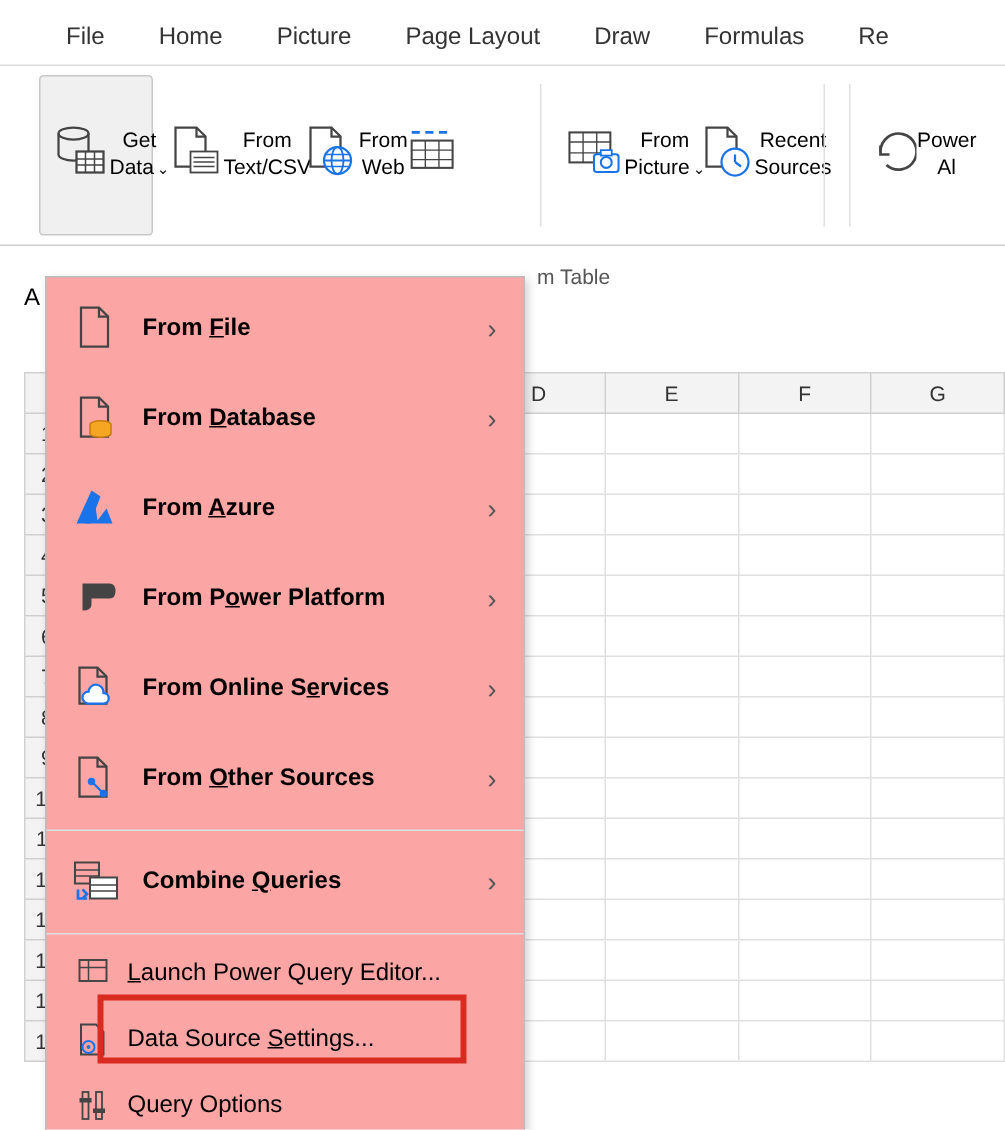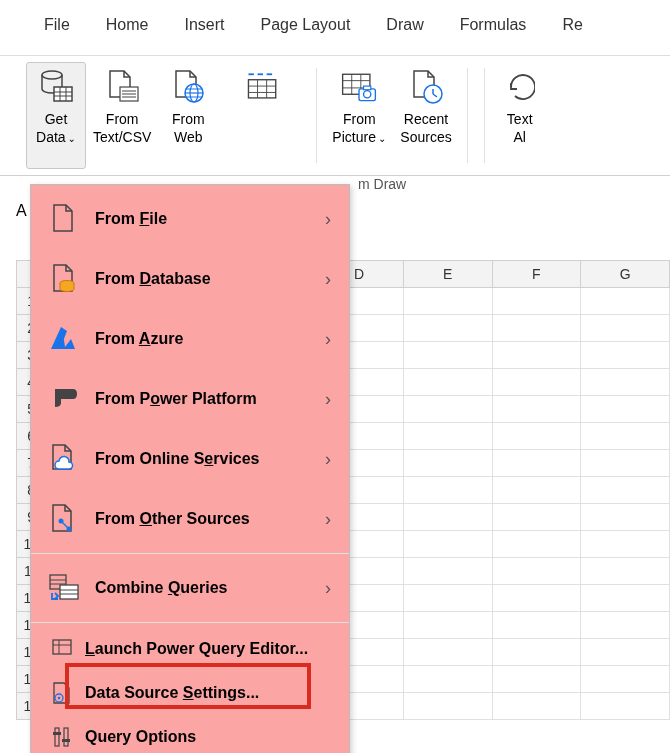--- a/index.html
+++ b/index.html
@@ -12,21 +12,21 @@
       height: 753px;
       overflow: hidden;
       position: relative;
     }
     
     .tabs {
       display: flex;
       padding: 8px 26px 0 26px;
       gap: 0;
       border-bottom: 1px solid #ddd;
-      height: 56px;
+      height: 44px;
       align-items: flex-start;
     }
     .tab {
       padding: 8px 18px 10px 18px;
       font-size: 16px;
       color: #333;
       cursor: pointer;
       position: relative;
     }
     .tab.active {
@@ -44,21 +44,20 @@
     
     .ribbon {
       display: flex;
       padding: 6px 20px 6px 26px;
       gap: 0;
       border-bottom: 1px solid #d0d0d0;
       height: 120px;
     }
     .ribbon-btn {
       display: flex;
-      flex-direction: column;
       align-items: center;
       justify-content: flex-start;
       padding: 4px 6px 6px 6px;
       min-width: 60px;
       border: 1px solid transparent;
       border-radius: 3px;
       cursor: pointer;
     }
     .ribbon-btn.selected {
       background: #f0f0f0;
@@ -173,34 +172,34 @@
       color: #555;
       margin-right: 4px;
     }
     .menu-sep {
       height: 1px;
       background: #e0e0e0;
       margin: 4px 0;
     }
     .small-item .menu-icon { width: 26px; height: 24px; margin-right: 10px; }
     .small-item { padding: 10px 14px 10px 18px; }
-    .small-item .menu-label { font-size: 16px; font-weight: bold; }
+    .small-item .menu-label { font-size: 16px; font-weight: normal; }
     .highlight-box {
       position: absolute;
       border: 4px solid #d92b1f;
       pointer-events: none;
     }
   </style>
 </head>
 <body>
 
 <div class="tabs">
   <div class="tab">File</div>
   <div class="tab">Home</div>
-  <div class="tab">Insert</div>
+  <div class="tab">Picture</div>
   <div class="tab">Page Layout</div>
   <div class="tab">Draw</div>
   <div class="tab">Formulas</div>
   <div class="tab">Re</div>
 </div>
 
 <div class="ribbon">
   <div class="ribbon-btn selected">
     <div class="ribbon-icon">
       <svg width="40" height="40" viewBox="0 0 40 40">
@@ -301,26 +300,26 @@
 
   <div class="ribbon-sep"></div>
 
   <div class="ribbon-btn" style="min-width:40px">
     <div class="ribbon-icon">
       <svg width="30" height="40" viewBox="0 0 30 40">
         <path d="M6 20 a12 12 0 1 1 4 9" fill="none" stroke="#444" stroke-width="1.8"></path>
         <path d="M6 16 l0 6 l6 0" fill="none" stroke="#444" stroke-width="1.8"></path>
       </svg>
     </div>
-    <div class="ribbon-label">Text
+    <div class="ribbon-label">Power
 Al</div>
   </div>
 </div>
 
-<div class="section-label">m Draw</div>
+<div class="section-label">m Table</div>
 
 <div class="sheet-area">
   <div class="name-box">A</div>
   <table class="grid">
     <tbody>
         <tr>
       <th class="rowh"></th>
       <th class="colh" style="width:280px"></th>
       <th class="colh">D</th>
       <th class="colh">E</th>

